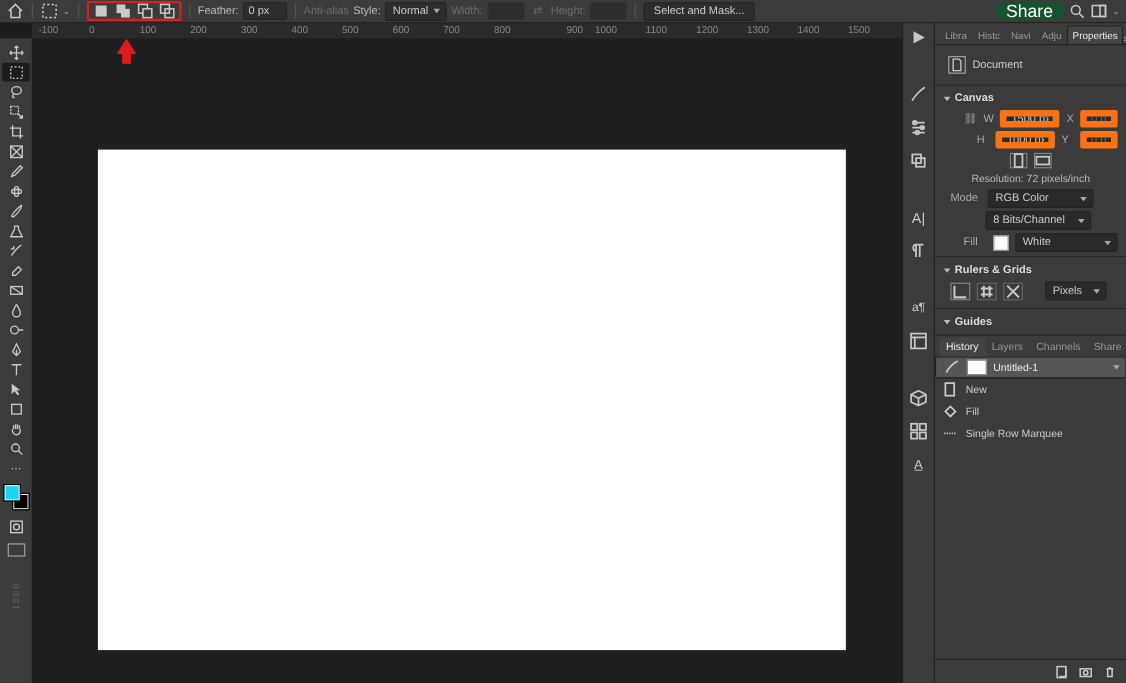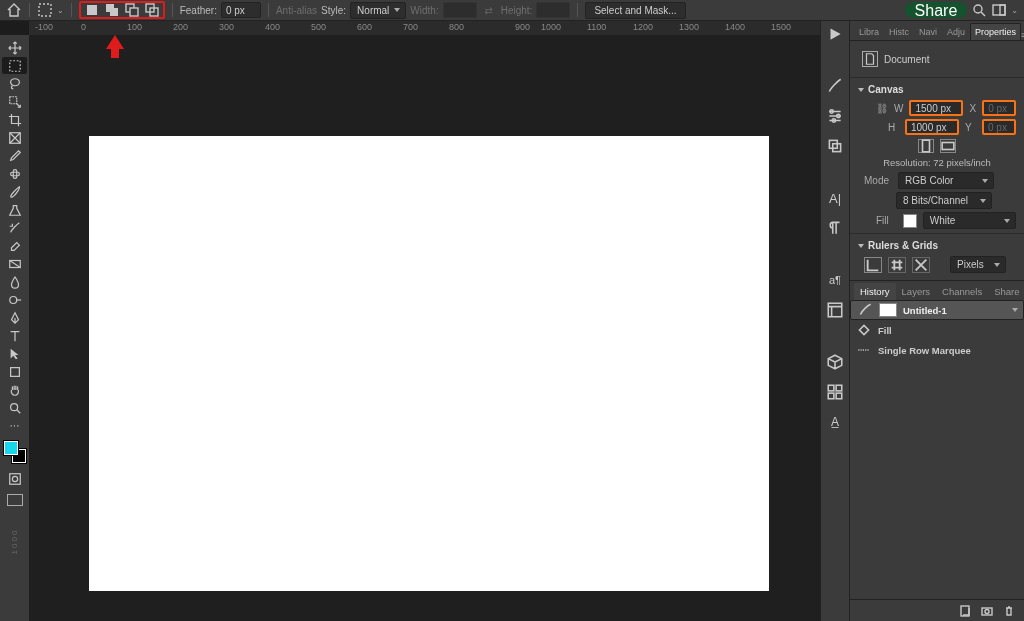--- a/index.html
+++ b/index.html
@@ -45,35 +45,35 @@
 .tab-row .tab.active { background:#444; color:#eee; border-color:#222; border-top-left-radius:2px; border-top-right-radius:2px; }
 .tab-row .menu { margin-left:auto; margin-right:4px; color:#aaa; cursor:pointer; }
 .panel-body { padding:6px 8px; font-size:10px; color:#ccc; }
 .doc-row { display:flex; align-items:center; gap:6px; padding:4px; }
 .doc-ico { width:16px; height:16px; border:1px solid #aaa; display:flex; align-items:center; justify-content:center; }
 .sect { border-top:1px solid #2a2a2a; padding:4px 8px; }
 .sect-head { display:flex; align-items:center; gap:4px; font-weight:bold; color:#ddd; cursor:pointer; padding:2px 0; }
 .sect-head::before { content:""; width:0; height:0; border-left:3px solid transparent; border-right:3px solid transparent; border-top:4px solid #bbb; }
 .row { display:flex; align-items:center; gap:6px; margin:3px 0 3px 18px; }
 .lab { color:#aaa; width:22px; font-size:10px; }
-.field { background:#2a2a2a; color:#ccc; font-size:10px; height:16px; padding:0 4px; border:2px solid #f97316; border-radius:2px; width:54px; }
+.field { background:#2a2a2a; color:#ccc; font-size:10px; height:16px; padding:0 4px; border:6px solid #f97316; border-radius:2px; width:54px; }
 .field.dim { color:#666; }
 .dd { background:#2a2a2a; color:#ccc; border:1px solid #222; height:17px; font-size:10px; padding:0 16px 0 6px; border-radius:2px; position:relative; display:inline-flex; align-items:center; }
 .dd::after { content:""; position:absolute; right:5px; top:50%; border-left:3px solid transparent; border-right:3px solid transparent; border-top:4px solid #aaa; transform:translateY(-50%); }
 .icon-row { display:flex; gap:6px; justify-content:center; margin:4px 0; }
 .icon-row .opt { width:16px; height:14px; border:1px solid #888; display:flex; align-items:center; justify-content:center; cursor:pointer; }
 .fill-row { display:flex; align-items:center; gap:6px; margin-left:18px; }
 .fill-sw { width:14px; height:14px; background:#fff; border:1px solid #888; }
 
 .history-panel { flex:1; display:flex; flex-direction:column; border-top:1px solid #222; }
 .h-tabs { display:flex; height:19px; align-items:end; font-size:9.5px; padding-left:4px; }
 .h-tabs .tab { padding:3px 6px; color:#999; cursor:pointer;margin-top:47px; }
 .h-tabs .tab.active { background:#444; color:#eee; border-top-left-radius:2px; border-top-right-radius:2px; }
 .h-list { flex:1; overflow:auto; }
-.h-row { display:flex; align-items:center; height:20px; padding:0 6px; gap:6px; font-size:9.5px; cursor:pointer;font-weight:bold; }
+.h-row { display:flex; align-items:center; height:20px; padding:0 6px; gap:6px; font-size:9.5px; cursor:pointer; }
 .h-row.sel { background:#555; color:#eee; }
 .h-row .hico { width:16px; height:14px; display:flex; align-items:center; justify-content:center; color:#888; }
 .h-row .thumb { width:18px; height:14px; background:#fff; border:1px solid #888; }
 .h-footer { height:22px; border-top:1px solid #222; display:flex; align-items:center; justify-content:flex-end; gap:8px; padding:0 8px; }
 .h-footer .ico { width:14px; height:14px; color:#aaa; }
 svg { stroke:#c8c8c8; stroke-width:1.4; fill:none; }
 .fill-svg svg { fill:#c8c8c8; stroke:none; }
 .chev { font-size:8px; color:#aaa; }
 .vert-text { transform:rotate(-90deg); color:#666; font-size:8px; letter-spacing:2px; margin-top:30px; }
 .res-center { text-align:center; font-size:9.5px; color:#bbb; margin:4px 0; }
@@ -455,38 +455,49 @@
               <path d="M2 2 L10 10 M2 10 L10 2"></path>
             </svg>
           </div>
         <div style="width:8px"></div>
         <div class="dd" style="width:56px">
             <span>Pixels</span>
           </div>
       </div>
     </div>
 
+    <div class="sect">
+      <div class="sect-head">Guides</div>
+    </div>
 
     <div class="history-panel">
       <div class="h-tabs">
         <div class="tab active">History</div>
         <div class="tab">Layers</div>
         <div class="tab">Channels</div>
         <div class="tab">Share</div>
 
       </div>
       <div class="h-list">
         <div class="h-row sel">
           <div class="hico">
               <svg viewBox="0 0 14 14">
                 <path d="M3 11 C4 8 9 3 12 2"></path>
               </svg>
             </div>
           <div class="thumb"></div>
           <span>Untitled-1</span>
+        </div>
+        <div class="h-row">
+          <div class="hico">
+              <svg viewBox="0 0 14 14">
+                <rect x="3" y="2" width="7" height="10"></rect>
+              </svg>
+            </div>
+          <span>New</span>
         </div>
         <div class="h-row">
           <div class="hico">
               <svg viewBox="0 0 14 14">
                 <path d="M3 7 L7 3 L11 7 L7 11 Z"></path>
               </svg>
             </div>
           <span>Fill</span>
         </div>
         <div class="h-row">

